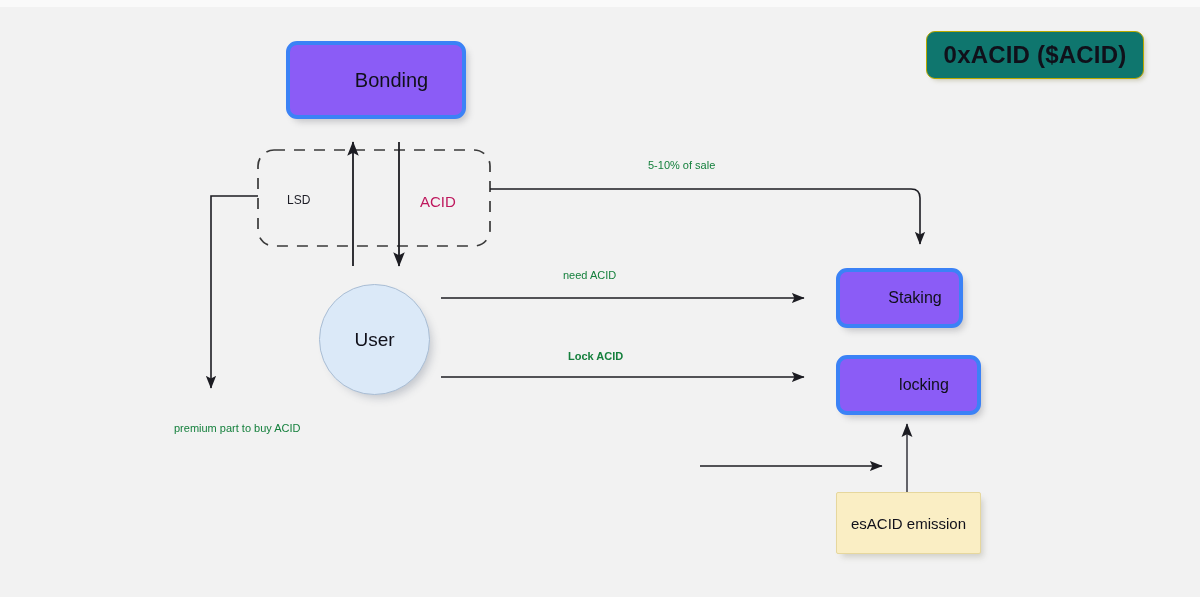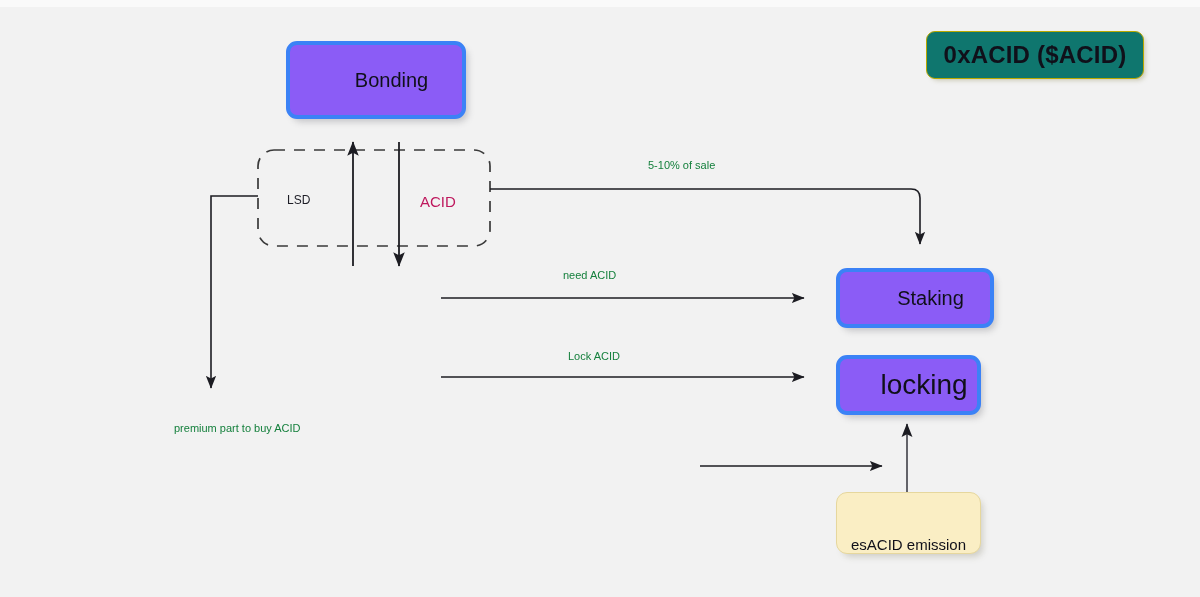--- a/index.html
+++ b/index.html
@@ -50,58 +50,57 @@
     background: #8b5cf6;
     border: 4px solid #3b82f6;
     border-radius: 11px;
     box-shadow: 4px 5px 6px -2px rgba(100,100,110,0.30);
     padding-left: 31px;
   }
   
   .box-cream {
     background: #faeec4;
     border: 1px solid #e6d79d;
-    border-radius: 11px;
+    border-radius: 2px;
     box-shadow: 4px 5px 6px -2px rgba(120,115,90,0.28);
-    align-items: flex-end;
   }
   
   .box-yellow {
     background: #0f766e;
     border: 1px solid #b9a800;
     border-radius: 9px;
     box-shadow: 3px 3px 5px -2px rgba(110,105,40,0.35);
   }
   
   .circle-blue {
     background: #dbe9f8;
     border: 1px solid #a9bdd4;
     border-radius: 50%;
     box-shadow: 5px 6px 8px -3px rgba(90,100,120,0.30);
   }
 
   #node-bonding    { left: 286px; top: 41px;  width: 180px; height: 78px;  font-size: 20px; }
-  #node-staking    { left: 836px; top: 268px; width: 158px; height: 60px;  font-size: 20px; }
-  #node-locking    { left: 836px; top: 355px; width: 145px; height: 60px;  font-size: 28px; }
+  #node-staking    { left: 836px; top: 268px; width: 127px; height: 60px;  font-size: 16px; }
+  #node-locking    { left: 836px; top: 355px; width: 145px; height: 60px;  font-size: 16px; }
   #node-esacid     { left: 836px; top: 492px; width: 145px; height: 62px;  font-size: 15px; }
   #node-user       { left: 319px; top: 284px; width: 111px; height: 111px; font-size: 19px; }
   #node-token-badge{ left: 926px; top: 31px;  width: 218px; height: 48px;  font-size: 24px; font-weight: bold; letter-spacing: .2px; }
 
   
   .label {
     position: absolute;
     color: #15803d;
     font-size: 11px;
     white-space: nowrap;
   }
   #label-lsd   { left: 271px; top: 193px; font-size: 12px; color: #1d1d26; margin-left: 16px; }
   #label-acid  { left: 420px; top: 193px; font-size: 15px; color: #be185d; }
   #label-sale  { left: 648px; top: 159px; }
   #label-stake { left: 563px; top: 269px; }
-  #label-lock  { left: 568px; top: 350px; }
+  #label-lock  { left: 568px; top: 350px; font-weight: bold; }
   #label-vest  { left: 452px; top: 459px; }
   #label-premium { left: 142px; top: 422px; padding-left: 32px; }
 </style>
 </head>
 <body>
 
 <div id="canvas">
 
   <svg class="svg-layer" viewBox="0 0 1200 597" width="1200" height="597" xmlns="http://www.w3.org/2000/svg">
     <defs>
@@ -126,20 +125,23 @@
 
     <line x1="700" y1="466" x2="882" y2="466" stroke="#1c1c22" stroke-width="1.6" marker-end="url(#arrowhead)"></line>
 
     <line x1="907" y1="492" x2="907" y2="424" stroke="#4a4a52" stroke-width="1.7" marker-end="url(#arrowhead)"></line>
   </svg>
 
   <div class="node box-purple" id="node-bonding">
     <span>Bonding</span>
   </div>
 
+  <div class="node circle-blue" id="node-user">
+    <span>User</span>
+  </div>
 
   <div class="node box-purple" id="node-staking">
     <span>Staking</span>
   </div>
 
   <div class="node box-purple" id="node-locking">
     <span>locking</span>
   </div>
 
   <div class="node box-cream" id="node-esacid">

